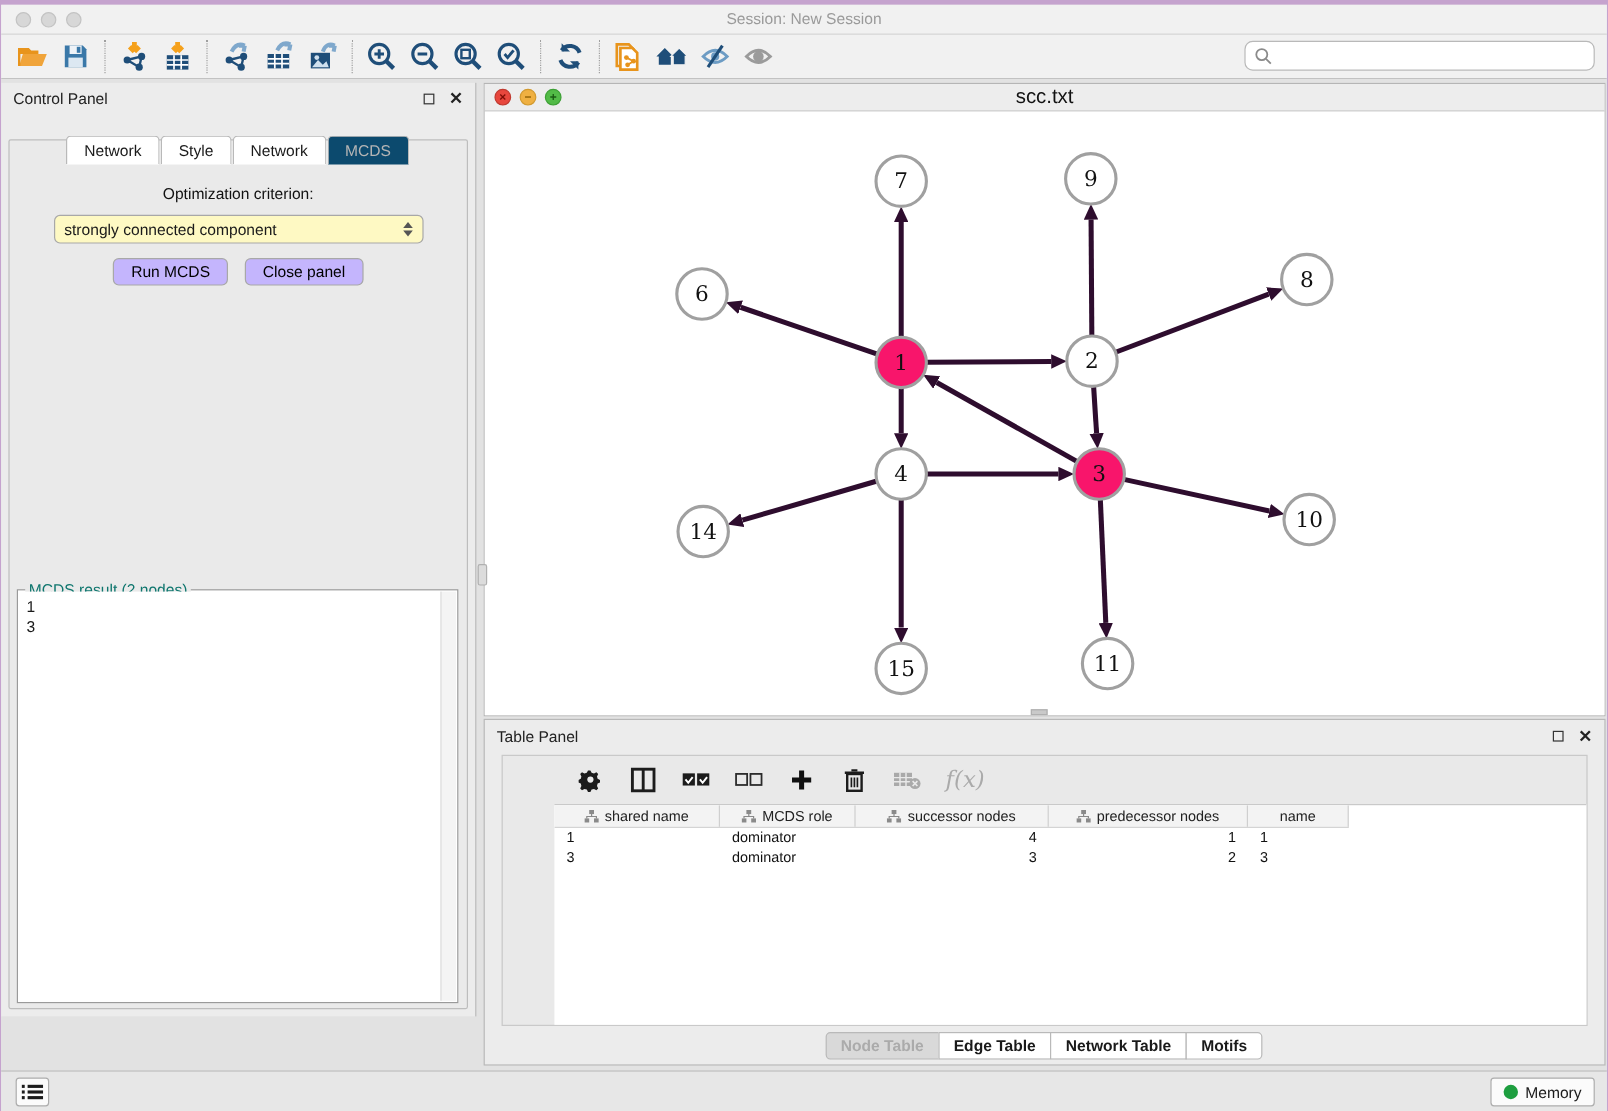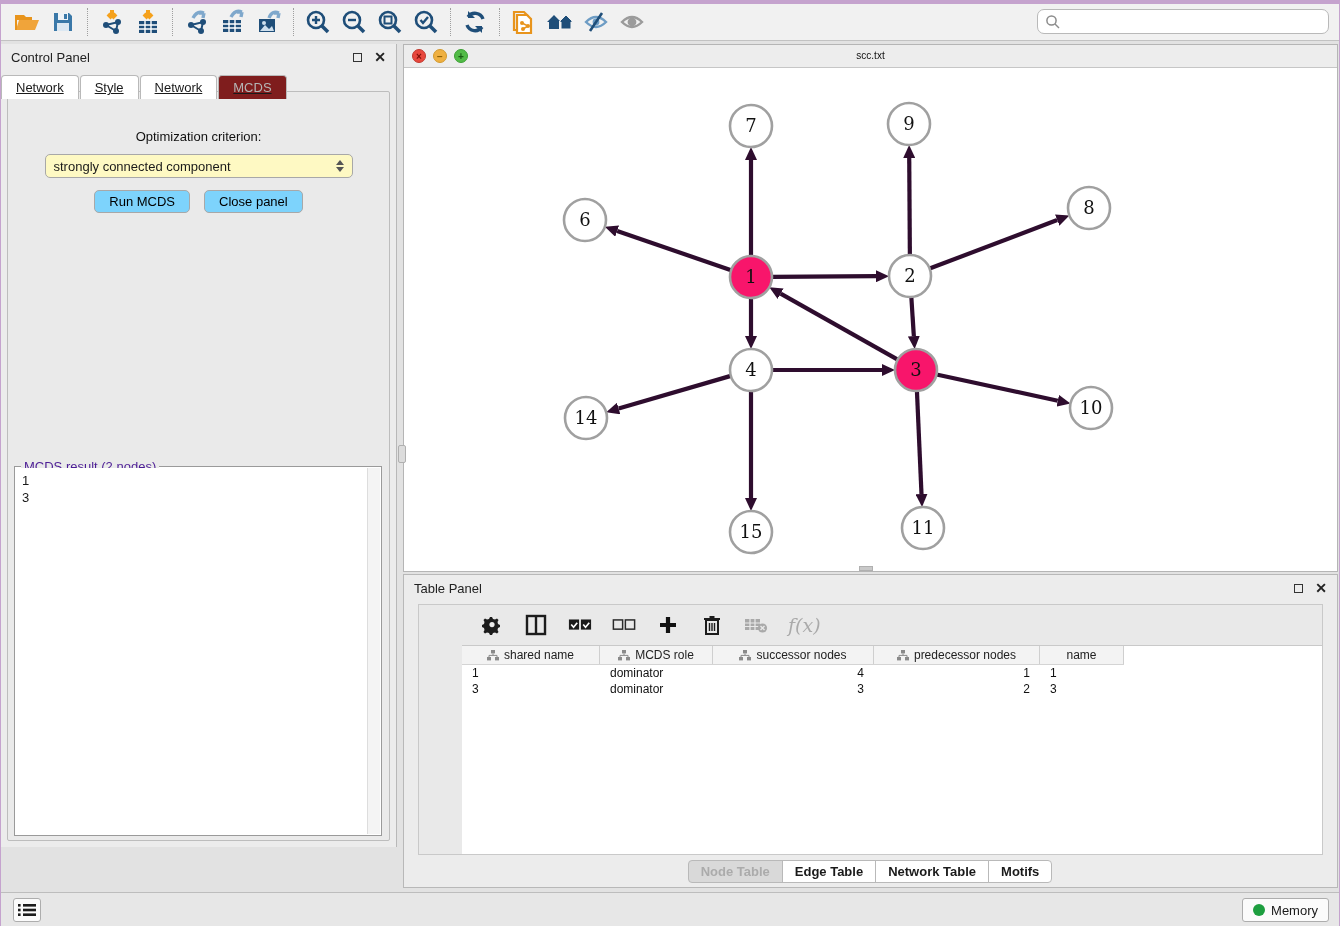--- a/index.html
+++ b/index.html
@@ -22,47 +22,47 @@
 
   
   .workspace { flex:1; position:relative; background:#e2e2e2; }
 
   
   .cpanel { position:absolute; left:0; top:3px; width:396px; bottom:45px; background:#ececec; border-right:1px solid #b8b8b8; }
   .panel-head { height:26px; display:flex; align-items:center; padding:0 10px; }
   .panel-title { font-size:13px; color:#222; flex:1; }
   .float-ico { width:9px; height:9px; border:1.5px solid #333; margin-right:12px; cursor:pointer; }
   .close-ico { font-size:14px; font-weight:bold; color:#222; cursor:pointer; line-height:1; }
-  .cp-tabs { display:flex; position:relative; top:5px; z-index:2;text-decoration:underline; }
+  .cp-tabs { display:flex; justify-content:center; position:relative; top:18px; z-index:2; }
   .cp-tab { background:#fff; border:1px solid #b9b9b9; border-bottom:none; padding:4px 14px; font-size:13px; border-radius:4px 4px 0 0; margin-right:1px; cursor:pointer; }
-  .cp-tab.disabled { background:#7f1d1d; color:#b5b5b5; }
+  .cp-tab.disabled { background:#0c4a6e; color:#b5b5b5; }
   .cp-body { position:absolute; left:6px; right:6px; top:47px; bottom:6px; background:#eaeaea; border:1px solid #bdbdbd; border-radius:2px; }
   .opt-label { text-align:center; margin-top:37px; font-size:13px; color:#111; }
   .selectbox { margin:10px auto 0; width:308px; height:24px; background:#fef9c3; border:1px solid #a8a8a8; border-radius:5px; display:flex; align-items:center; padding:0 8px; cursor:pointer; }
   .selectbox .sel-text { flex:1; font-size:13px; }
   .chevrons { display:flex; flex-direction:column; gap:2px; }
   .chevrons i { width:0; height:0; border-left:4px solid transparent; border-right:4px solid transparent; }
   .chevrons .up { border-bottom:5px solid #555; }
   .chevrons .dn { border-top:5px solid #555; }
   .btn-row { display:flex; justify-content:center; gap:14px; margin-top:12px; }
-  .pbtn { background:#7dd3fc; border:1px solid #a8a8a8; border-radius:5px; padding:3px 14px; font-size:13px; cursor:pointer; }
+  .pbtn { background:#c4b5fd; border:1px solid #a8a8a8; border-radius:5px; padding:3px 14px; font-size:13px; cursor:pointer; }
   .result-box { position:absolute; left:6px; right:7px; top:374px; bottom:4px; border:1px solid #9a9a9a; background:#fff; }
-  .result-legend { position:absolute; top:-8px; left:6px; background:#eaeaea; padding:0 3px; font-size:13px; color:#4c1d95; }
+  .result-legend { position:absolute; top:-8px; left:6px; background:#eaeaea; padding:0 3px; font-size:13px; color:#0f766e; }
   .result-text { position:absolute; inset:1px 14px 1px 1px; background:#fff; padding:4px 6px; font-size:13px; line-height:17px; white-space:pre-line; }
   .result-scroll { position:absolute; top:1px; bottom:1px; right:1px; width:13px; background:#f4f4f4; border-left:1px solid #ddd; }
 
   
   .netwin { position:absolute; left:402px; top:3px; width:935px; height:528px; background:#fff; border:1px solid #b5b5b5; display:flex; flex-direction:column; }
   .net-titlebar { height:23px; background:#ededed; border-bottom:1px solid #c6c6c6; position:relative; flex:0 0 auto; }
   .lights { position:absolute; left:8px; top:4px; display:flex; gap:7px; }
   .light { width:14px; height:14px; border-radius:50%; font-size:10px; font-weight:bold; text-align:center; line-height:13px; cursor:pointer; }
   .light.red { background:#e8473d; border:1px solid #c03a30; color:#7d0d06; }
   .light.yellow { background:#efb041; border:1px solid #d29a2f; color:#8a5d00; }
   .light.green { background:#52bb47; border:1px solid #3da035; color:#1a5c14; }
-  .net-title { text-align:center; line-height:22px; font-size:10px; color:#111; }
+  .net-title { text-align:center; line-height:22px; font-size:17px; color:#111; }
   .net-canvas { flex:1; position:relative; background:#fff; overflow:hidden; }
   .hscroll-thumb { position:absolute; left:455px; bottom:0; width:14px; height:5px; background:#c9c9c9; border:1px solid #b0b0b0; }
   .split-grip { position:absolute; left:-6px; top:400px; width:8px; height:18px; background:#dcdcdc; border:1px solid #b0b0b0; border-radius:2px; }
 
   
   .tpanel { position:absolute; left:402px; top:533px; width:935px; bottom:4px; background:#ececec; border:1px solid #b8b8b8; }
   .tp-inner { position:absolute; left:14px; right:14px; top:29px; bottom:32px; background:#e9e9e9; border:1px solid #c9c9c9; display:flex; flex-direction:column;padding-left:43px; }
   .tp-toolbar { height:40px; display:flex; align-items:center; gap:20px; padding-left:18px; flex:0 0 auto; }
   .tp-tool { display:flex; align-items:center; justify-content:center; width:24px; height:24px; cursor:pointer; }
   .fx { font-family:"DejaVu Serif", serif; font-style:italic; font-size:19px; color:#aaa; }
@@ -82,20 +82,28 @@
   .statusbar { height:34px; background:#e7e7e7; border-top:1px solid #bdbdbd; position:relative; flex:0 0 auto; }
   .sb-left { position:absolute; left:12px; top:5px; width:28px; height:24px; background:#fbfbfb; border:1px solid #adadad; border-radius:3px; display:flex; align-items:center; justify-content:center; cursor:pointer; }
   .sb-right { position:absolute; right:10px; top:5px; height:24px; background:#fbfbfb; border:1px solid #adadad; border-radius:3px; display:flex; align-items:center; gap:6px; padding:0 10px; cursor:pointer; font-size:13px; }
   .mem-dot { width:12px; height:12px; border-radius:50%; background:#1d9e3f; }
 </style>
 </head>
 <body>
 
 <div class="app">
 
+  <div class="titlebar">
+    <div class="tl-dots">
+      <div class="tl-dot"></div>
+      <div class="tl-dot"></div>
+      <div class="tl-dot"></div>
+    </div>
+    <div class="win-title">Session: New Session</div>
+  </div>
 
   <div class="toolbar">
     <div class="tb-btn">
       <svg width="26" height="24" viewBox="0 0 26 24">
           <path d="M2 5 h8 l2 2 h6 v3 H2 z" fill="#e8941c"></path>
           <path d="M2 20 L5 10 h20 l-4 10 z" fill="#f0a43a"></path>
           <path d="M2 20 V5" stroke="#e8941c" stroke-width="2"></path>
         </svg>
     </div>
     <div class="tb-btn">

